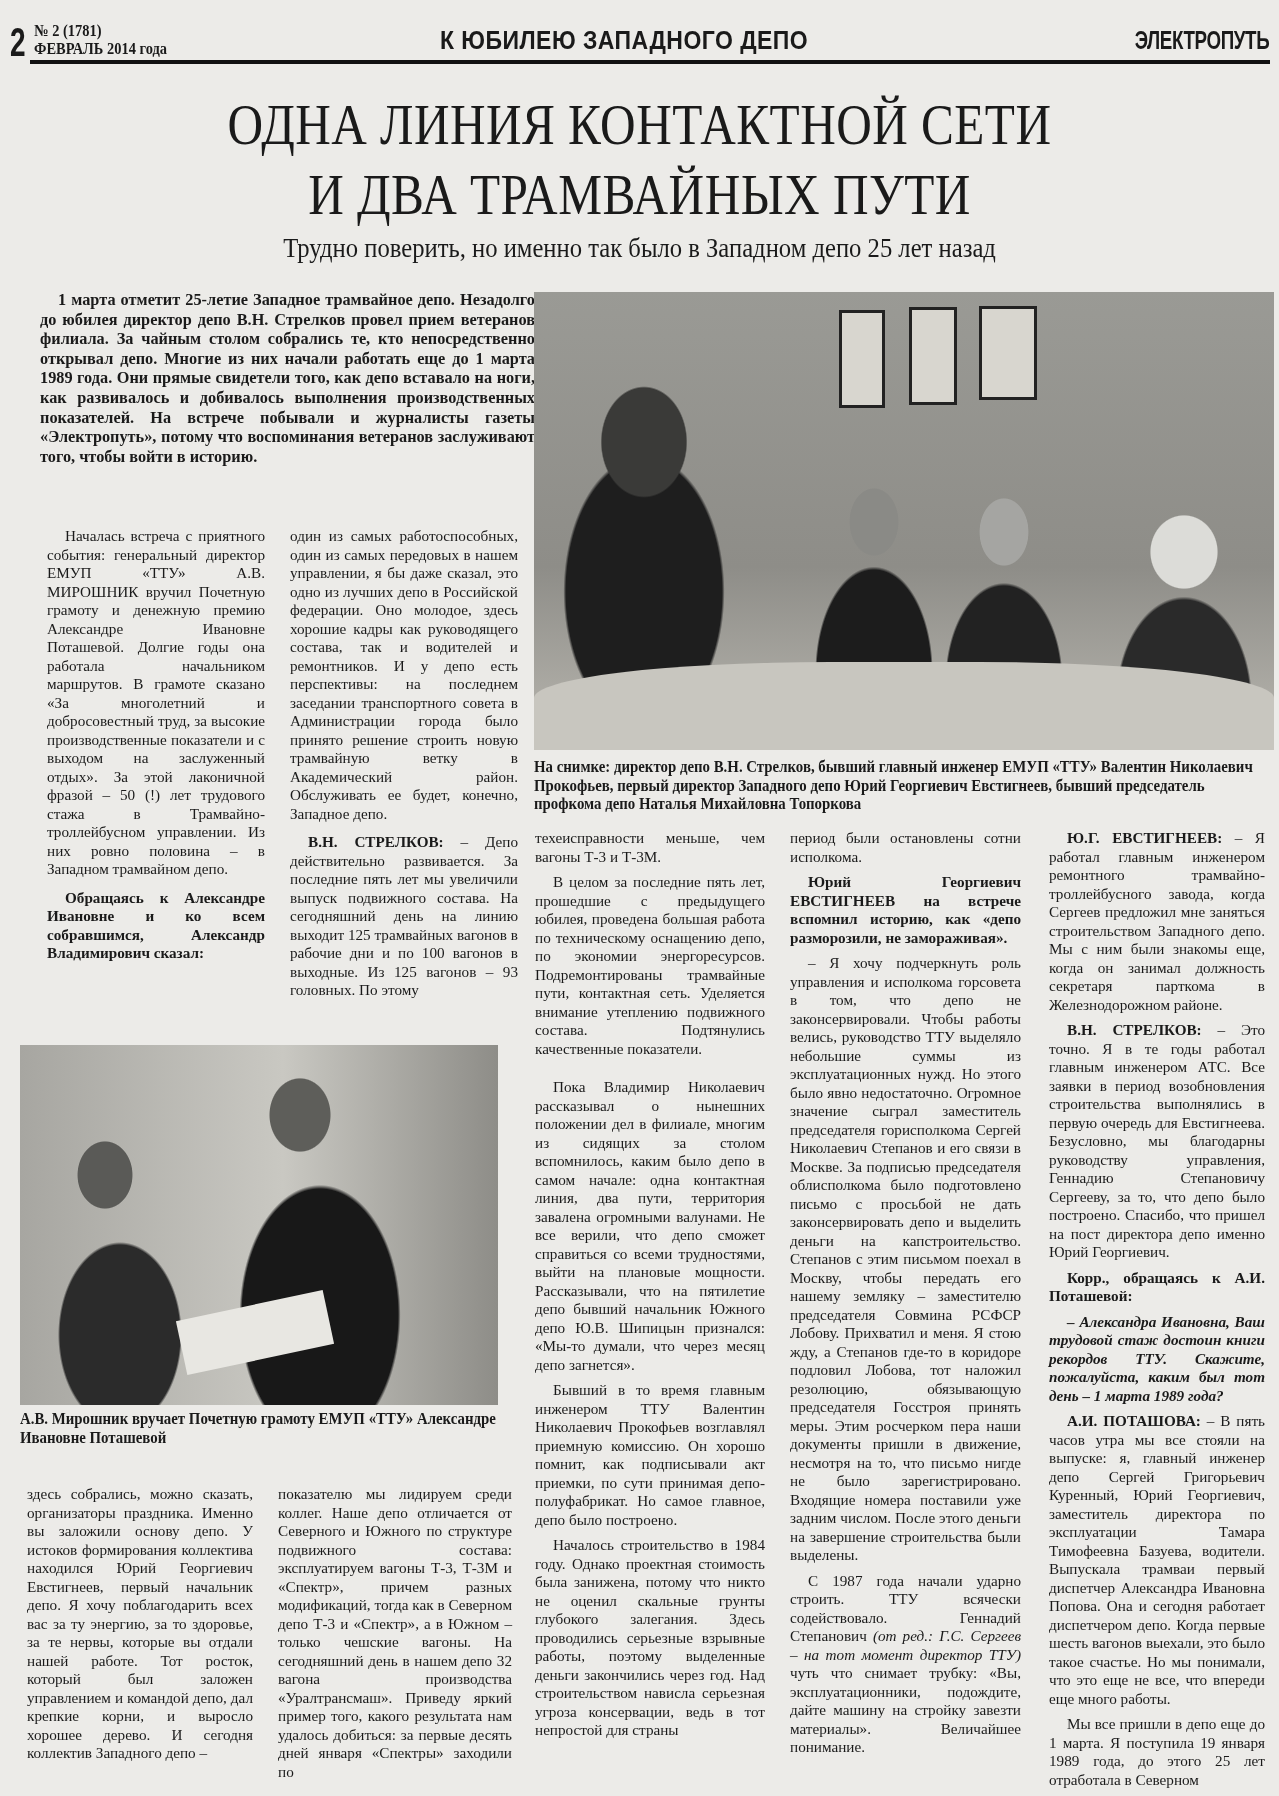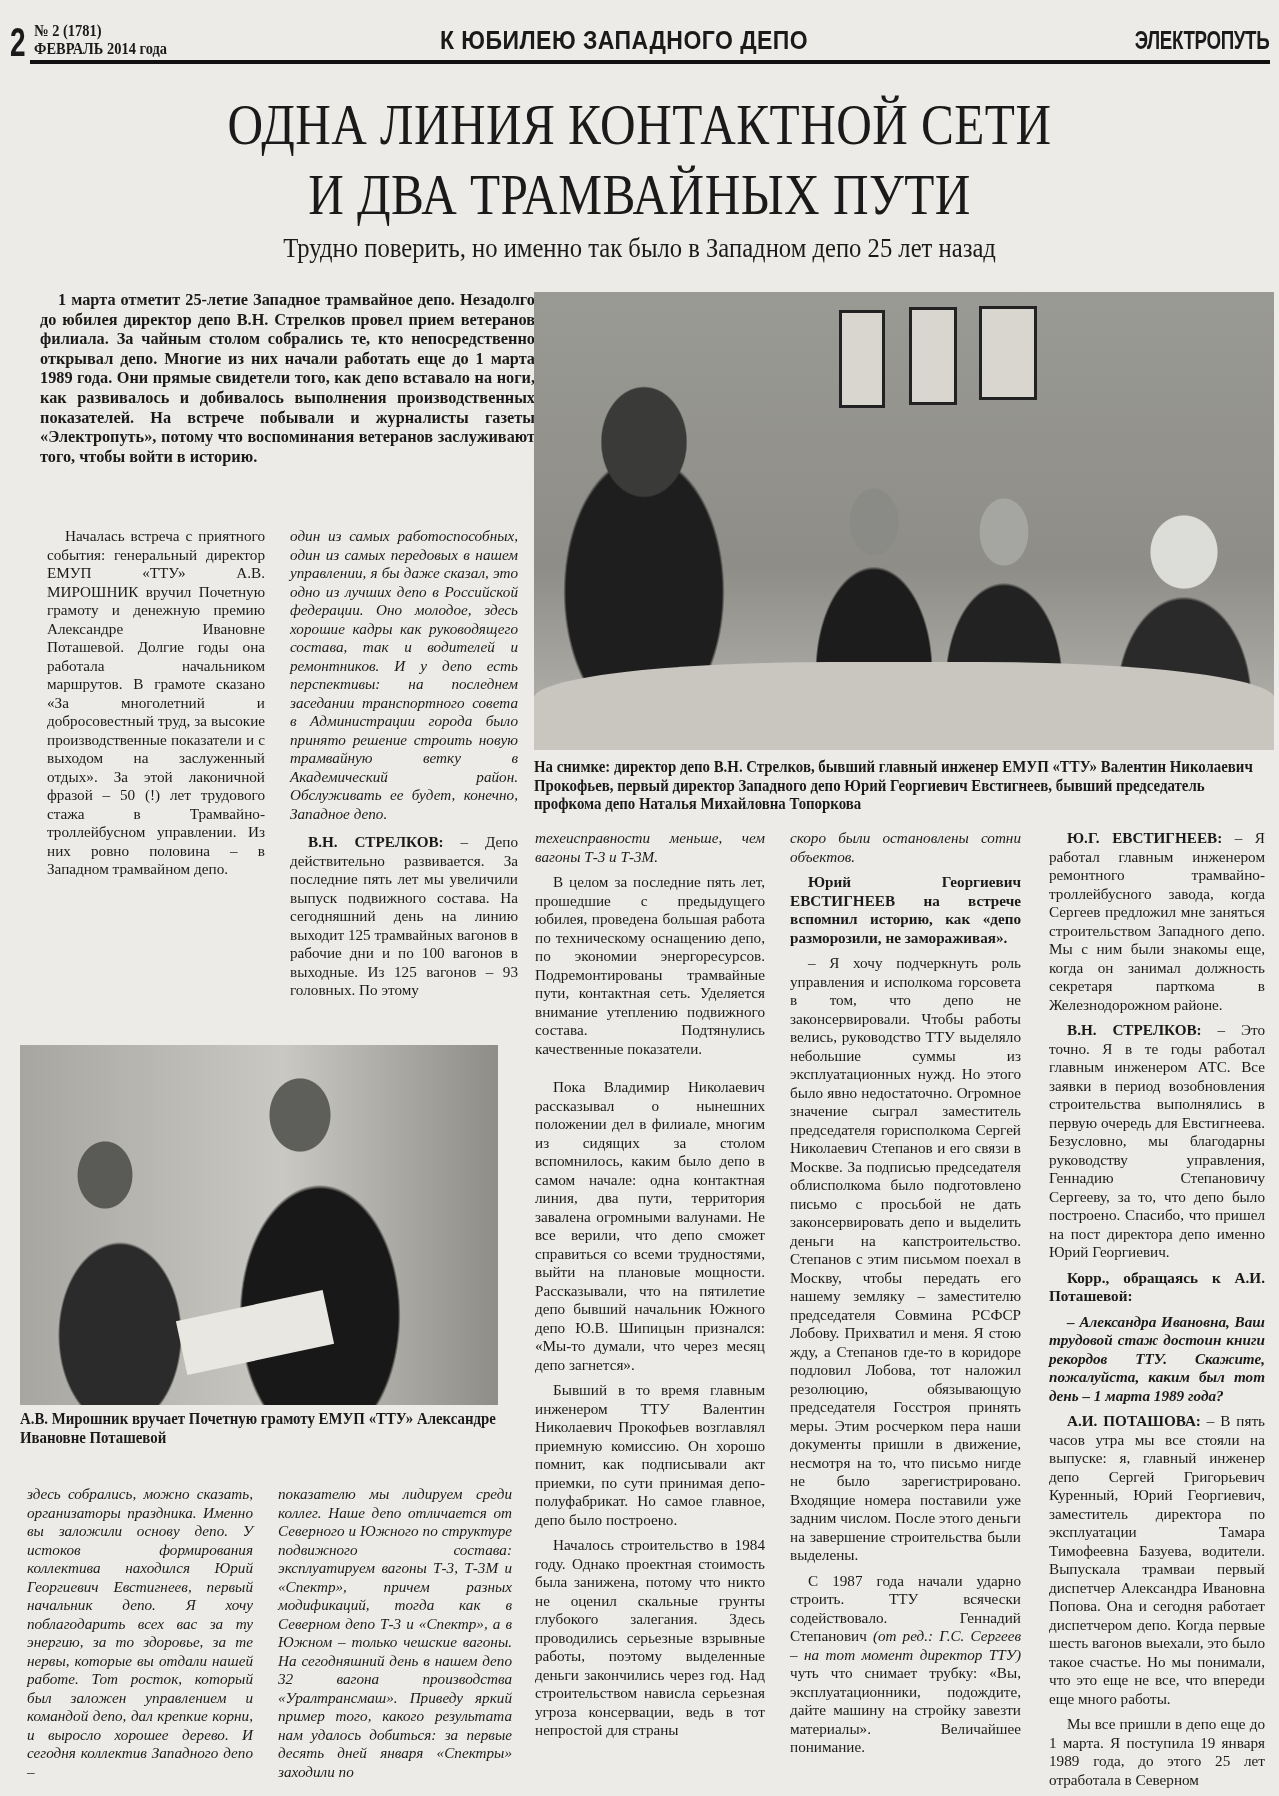--- a/index.html
+++ b/index.html
@@ -20,21 +20,21 @@
   
   .title { left:0; width:1279px; text-align:center; font-family:"Liberation Serif", serif; font-size:56px; line-height:60px; transform:scaleX(0.88); letter-spacing:0.5px; }
   .title1 { top:95px; }
   .title2 { top:165px; }
   .subtitle { left:0; width:1279px; text-align:center; top:232px; font-size:28px; transform:scaleX(0.88); }
   
   .lead { left:40px; top:290px; width:495px; font-weight:bold; font-size:16.3px; line-height:19.6px; text-align:justify; text-indent:18px; }
   
   .col { font-size:15.2px; line-height:18.5px; text-align:justify; }
   .col p { margin:7px; text-indent:18px; }
-  .col p.noind { text-indent:0;font-style:italic; }
+  .col p.noind { text-indent:0; }
   .col p.gap { margin-top:10px; }
   .b { font-weight:bold; }
   .bi { font-weight:bold; font-style:italic; }
   .i { font-style:italic; }
   
   .photo { background:#6b6b68; overflow:hidden; }
   .photo1 { left:534px; top:292px; width:740px; height:458px;
     background:
       radial-gradient(ellipse 70px 90px at 110px 150px, #3a3a38 60%, transparent 62%),
       radial-gradient(ellipse 130px 220px at 110px 300px, #1e1e1e 60%, transparent 62%),
@@ -80,20 +80,21 @@
 <div class="abs photo photo1">
   <div class="frame" style="left:305px;top:18px;width:40px;height:92px;"></div>
   <div class="frame" style="left:375px;top:15px;width:42px;height:92px;"></div>
   <div class="frame" style="left:445px;top:14px;width:52px;height:88px;"></div>
   <div style="position:absolute;left:0;top:370px;width:740px;height:90px;background:#c8c6bf;border-radius:40% 40% 0 0;"></div>
 </div>
 <div class="abs cap cap1">На снимке: директор депо В.Н. Стрелков, бывший главный инженер ЕМУП «ТТУ» Валентин Николаевич Прокофьев, первый директор Западного депо Юрий Георгиевич Евстигнеев, бывший председатель профкома депо Наталья Михайловна Топоркова</div>
 
 <div class="abs col" style="left:40px;top:520px;width:232px;">
   <p>Началась встреча с приятного события: генеральный директор ЕМУП «ТТУ» А.В. МИРОШНИК вручил Почетную грамоту и денежную премию Александре Ивановне Поташевой. Долгие годы она работала начальником маршрутов. В грамоте сказано «За многолетний и добросовестный труд, за высокие производственные показатели и с выходом на заслуженный отдых». За этой лаконичной фразой – 50 (!) лет трудового стажа в Трамвайно-троллейбусном управлении. Из них ровно половина – в Западном трамвайном депо.</p>
+  <p class="b gap">Обращаясь к Александре Ивановне и ко всем собравшимся, Александр Владимирович сказал:</p>
 </div>
 
 <div class="abs col" style="left:283px;top:520px;width:242px;">
   <p class="noind">один из самых работоспособных, один из самых передовых в нашем управлении, я бы даже сказал, это одно из лучших депо в Российской федерации. Оно молодое, здесь хорошие кадры как руководящего состава, так и водителей и ремонтников. И у депо есть перспективы: на последнем заседании транспортного совета в Администрации города было принято решение строить новую трамвайную ветку в Академический район. Обслуживать ее будет, конечно, Западное депо.</p>
   <p class="gap"><span class="b">В.Н. СТРЕЛКОВ:</span><span> – Депо действительно развивается. За последние пять лет мы увеличили выпуск подвижного состава. На сегодняшний день на линию выходит 125 трамвайных вагонов в рабочие дни и по 100 вагонов в выходные. Из 125 вагонов – 93 головных. По этому</span></p>
 </div>
 
 <div class="abs photo photo2">
   <div style="position:absolute;left:160px;top:260px;width:150px;height:55px;background:#e8e7e2;transform:rotate(-12deg);"></div>
 </div>
@@ -109,21 +110,21 @@
 
 <div class="abs col" style="left:528px;top:822px;width:244px;">
   <p class="noind">техеисправности меньше, чем вагоны Т-3 и Т-3М.</p>
   <p>В целом за последние пять лет, прошедшие с предыдущего юбилея, проведена большая работа по техническому оснащению депо, по экономии энергоресурсов. Подремонтированы трамвайные пути, контактная сеть. Уделяется внимание утеплению подвижного состава. Подтянулись качественные показатели.</p>
   <p class="gap" style="margin-top:20px;">Пока Владимир Николаевич рассказывал о нынешних положении дел в филиале, многим из сидящих за столом вспомнилось, каким было депо в самом начале: одна контактная линия, два пути, территория завалена огромными валунами. Не все верили, что депо сможет справиться со всеми трудностями, выйти на плановые мощности. Рассказывали, что на пятилетие депо бывший начальник Южного депо Ю.В. Шипицын признался: «Мы-то думали, что через месяц депо загнется».</p>
   <p>Бывший в то время главным инженером ТТУ Валентин Николаевич Прокофьев возглавлял приемную комиссию. Он хорошо помнит, как подписывали акт приемки, по сути принимая депо-полуфабрикат. Но самое главное, депо было построено.</p>
   <p>Началось строительство в 1984 году. Однако проектная стоимость была занижена, потому что никто не оценил скальные грунты глубокого залегания. Здесь проводились серьезные взрывные работы, поэтому выделенные деньги закончились через  год. Над строительством нависла серьезная угроза консервации, ведь в тот непростой для страны</p>
 </div>
 
 <div class="abs col" style="left:783px;top:822px;width:245px;">
-  <p class="noind">скоро были остановлены сотни объектов.</p>
+  <p class="noind">период были остановлены сотни исполкома.</p>
   <p class="b">Юрий Георгиевич ЕВСТИГНЕЕВ на встрече вспомнил историю, как «депо разморозили, не замораживая».</p>
   <p>– Я хочу подчеркнуть роль управления и исполкома горсовета в том, что депо не законсервировали. Чтобы работы велись, руководство ТТУ выделяло небольшие суммы из эксплуатационных нужд. Но этого было явно недостаточно. Огромное значение сыграл заместитель председателя горисполкома Сергей Николаевич Степанов и его связи в Москве. За подписью председателя облисполкома было подготовлено письмо с просьбой не дать законсервировать депо и выделить деньги на капстроительство. Степанов с этим письмом поехал в Москву, чтобы передать его нашему земляку – заместителю председателя Совмина РСФСР Лобову. Прихватил и меня. Я стою жду, а Степанов где-то в коридоре подловил Лобова, тот наложил резолюцию, обязывающую председателя Госстроя принять меры. Этим росчерком пера наши документы пришли в движение, несмотря на то, что письмо нигде не было зарегистрировано. Входящие номера поставили уже задним числом. После этого деньги на завершение строительства были выделены.</p>
   <p><span>С 1987 года начали ударно строить. ТТУ всячески содействовало. Геннадий Степанович </span><span class="i">(от ред.: Г.С. Сергеев – на тот момент директор ТТУ)</span><span> чуть что снимает трубку: «Вы, эксплуатационники, подождите, дайте машину на стройку завезти материалы». Величайшее понимание.</span></p>
 </div>
 
 <div class="abs col" style="left:1042px;top:822px;width:230px;">
   <p><span class="b">Ю.Г. ЕВСТИГНЕЕВ:</span><span> – Я работал главным инженером ремонтного трамвайно-троллейбусного завода, когда Сергеев предложил мне заняться строительством Западного депо. Мы с ним были знакомы еще, когда он занимал должность секретаря парткома в Железнодорожном районе.</span></p>
   <p><span class="b">В.Н. СТРЕЛКОВ:</span><span> – Это точно. Я в те годы работал главным инженером АТС. Все заявки в период возобновления строительства выполнялись в первую очередь для Евстигнеева. Безусловно, мы благодарны руководству управления, Геннадию Степановичу Сергееву, за то, что депо было построено. Спасибо, что пришел на пост директора депо именно Юрий Георгиевич.</span></p>
   <p class="b">Корр., обращаясь к А.И. Поташевой:</p>
   <p class="bi">– Александра Ивановна, Ваш трудовой стаж достоин книги рекордов ТТУ. Скажите, пожалуйста, каким был тот день – 1 марта 1989 года?</p>

